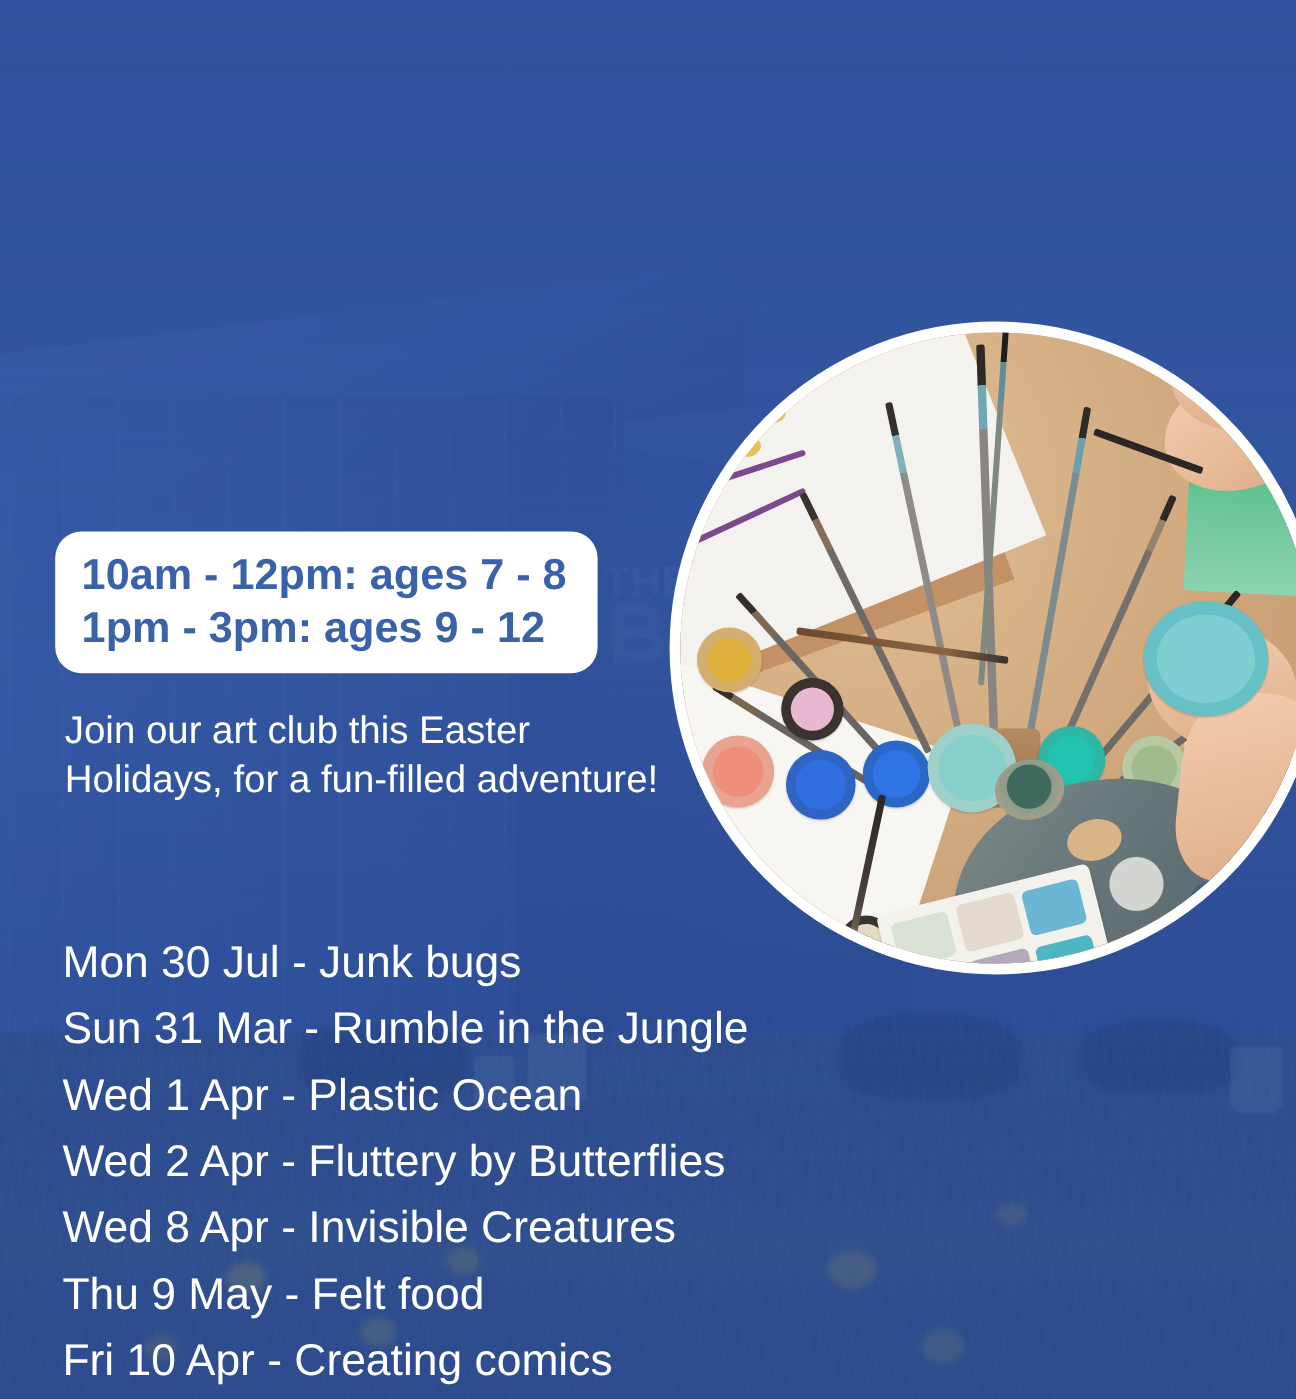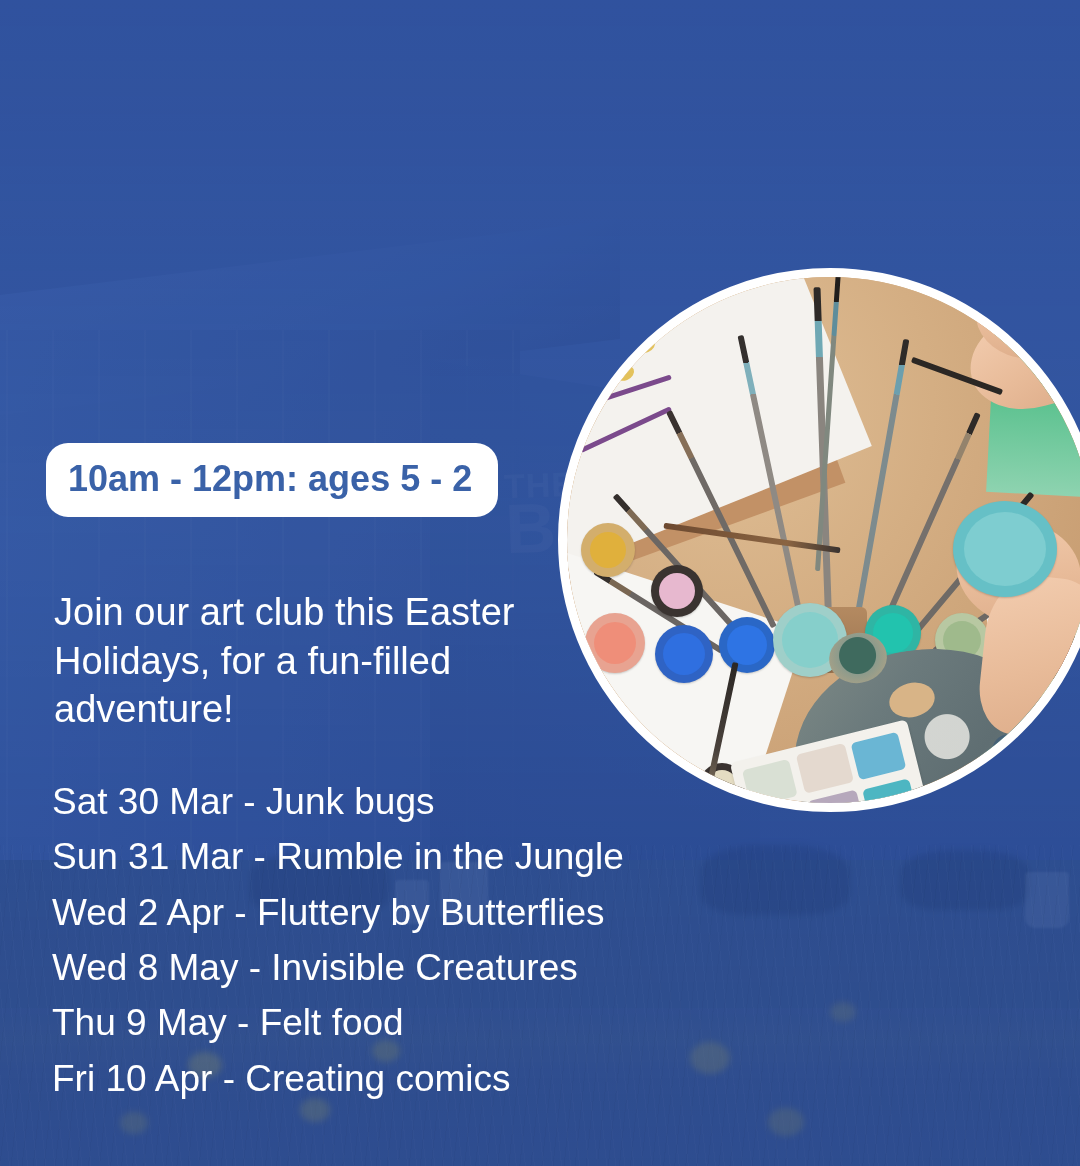--- a/index.html
+++ b/index.html
@@ -125,21 +125,21 @@
     background:#ffffff; border-radius:22px;
     padding:14px 22px 16px 22px;
   }
   .badge-line {
     color:#3a62a8; font-weight:bold; font-size:36px; line-height:1.22;
     white-space:nowrap;
   }
 
   .blurb {
     position:absolute; left:54px; top:588px; width:520px;
-    color:#fff; font-size:38px; line-height:1.28; font-weight:400;
+    color:#fff; font-size:32px; line-height:1.28; font-weight:400;
   }
 
   .schedule {
     position:absolute; left:52px; top:778px; width:760px;
     color:#fff; font-size:37px; line-height:1.28; font-weight:500;
   }
   .schedule .row { white-space:nowrap; margin-bottom:8px; }
 
   
   .photo-circle {
@@ -387,28 +387,30 @@
     <div class="ph jar jar-outer" style="right:36px;top:224px;width:104px;height:96px;background:#66c0c6;border-radius:50%;">
       <div class="jar-inner" style="inset:11px;background:#7ecdd0;"></div>
     </div>
   </div>
 
   <div class="content">
 
 
 
     <div class="badge">
-      <div class="badge-line">10am - 12pm: ages 5 - 2</div>
+      <div class="badge-line">10am - 12pm: ages 7 - 8</div>
+      <div class="badge-line">1pm - 3pm: ages 9 - 12</div>
     </div>
 
     <div class="blurb">Join our art club this Easter Holidays, for a fun-filled adventure!</div>
 
     <div class="schedule">
-      <div class="row">Sat 30 Mar - Junk bugs</div>
+      <div class="row">Mon 30 Jul - Junk bugs</div>
       <div class="row">Sun 31 Mar - Rumble in the Jungle</div>
+      <div class="row">Wed 1 Apr - Plastic Ocean</div>
       <div class="row">Wed 2 Apr - Fluttery by Butterflies</div>
-      <div class="row">Wed 8 May - Invisible Creatures</div>
+      <div class="row">Wed 8 Apr - Invisible Creatures</div>
       <div class="row">Thu 9 May - Felt food</div>
       <div class="row">Fri 10 Apr - Creating comics</div>
     </div>
 
   </div>
 </div>
 
 </body></html>

